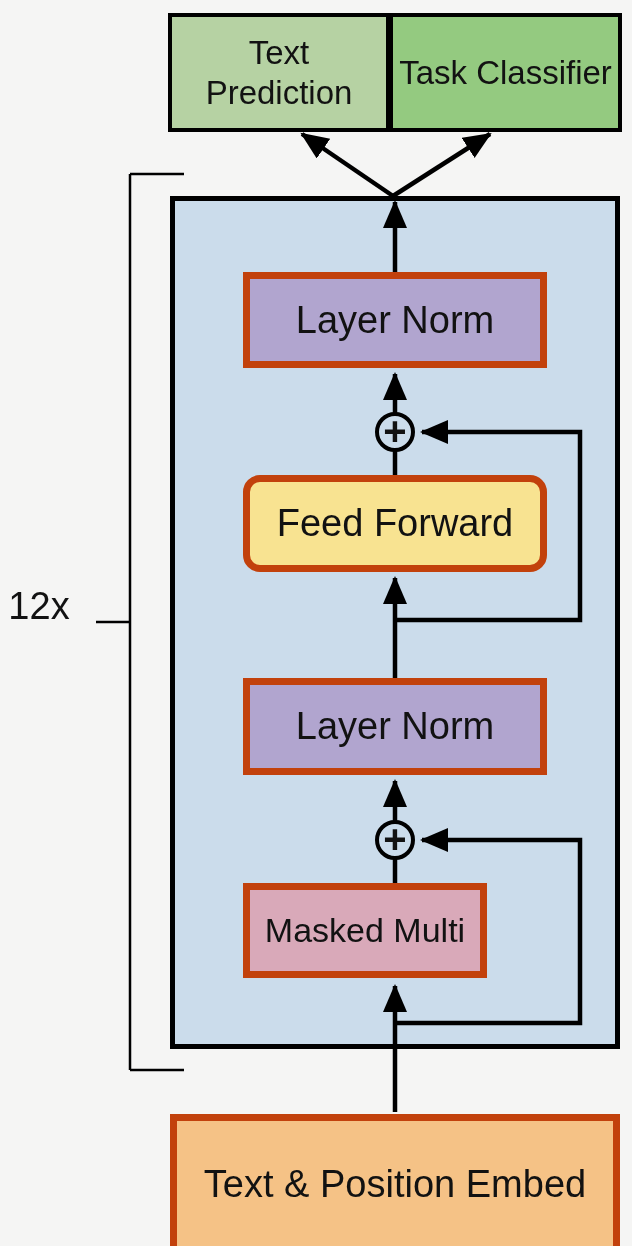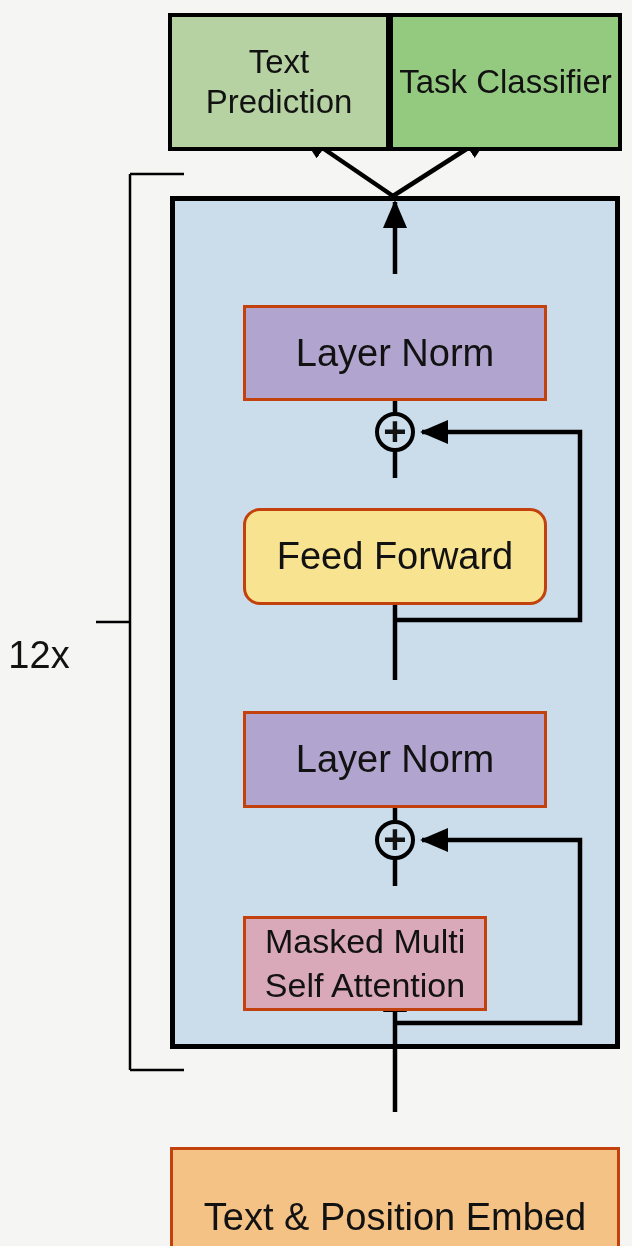--- a/index.html
+++ b/index.html
@@ -8,34 +8,33 @@
     width:632px;height:1246px;
     background:#f5f5f4;
     font-family:"Liberation Sans", sans-serif;
     color:#121212;
     overflow:hidden;
   }
   .stage *{box-sizing:border-box;}
   svg.connectors{position:absolute;left:0;top:0;z-index:2;}
   .box{
     position:absolute;
-    border:3px solid #c2410c;
+    border:7px solid #c2410c;
     display:flex;align-items:center;justify-content:center;
-    text-align:right;
+    text-align:center;
     z-index:3;
     line-height:1.22;
-    margin-top:33px;
   }
   .container-box{
     position:absolute;
     border:5px solid #000;
     z-index:1;
   }
   .out-row{
-    position:absolute;left:168px;top:13px;width:454px;height:138px;
+    position:absolute;left:168px;top:13px;width:454px;height:119px;
     display:flex;z-index:3;
   }
   .out-box{
     border:4px solid #000;
     display:flex;align-items:center;justify-content:center;
     text-align:center;
     font-size:33px;line-height:1.2;
     height:100%;
   }
   .out-box.left{width:222px;}
@@ -48,21 +47,21 @@
     border:4px solid #000;
     background:#cbdceb;
     display:flex;align-items:center;justify-content:center;
     z-index:4;
   }
   .add-circle span{
     font-size:40px;font-weight:bold;line-height:1;
     margin-top:-3px;
   }
   .repeat-label{
-    position:absolute;left:2px;top:634px;width:74px;
+    position:absolute;left:2px;top:585px;width:74px;
     font-size:38px;text-align:center;z-index:3;
   }
   .embed-text{font-size:38px;}
   .watermark{
     position:absolute;right:18px;top:1200px;
     font-size:20px;letter-spacing:1px;
     color:rgba(255,255,255,0.93);
     text-shadow:1px 1px 2px rgba(110,80,40,0.55);
     z-index:5;
   }
@@ -140,21 +139,20 @@
     <span class="inner-label">Layer Norm</span>
   </div>
 
   <div class="add-circle" style="left:375px;top:820px;">
     <span>+</span>
   </div>
 
   <div class="box" style="left:243px;top:883px;width:244px;height:95px;background:#d9a9b9;">
     <div class="mmsa-label">
       <div>Masked Multi</div>
-      <div>Self Attention</div>
     </div>
   </div>
 
   <div class="box" style="left:170px;top:1114px;width:450px;height:140px;background:#f5c286;">
     <span class="embed-text">Text &amp; Position Embed</span>
   </div>
 
 
 </div>
 

